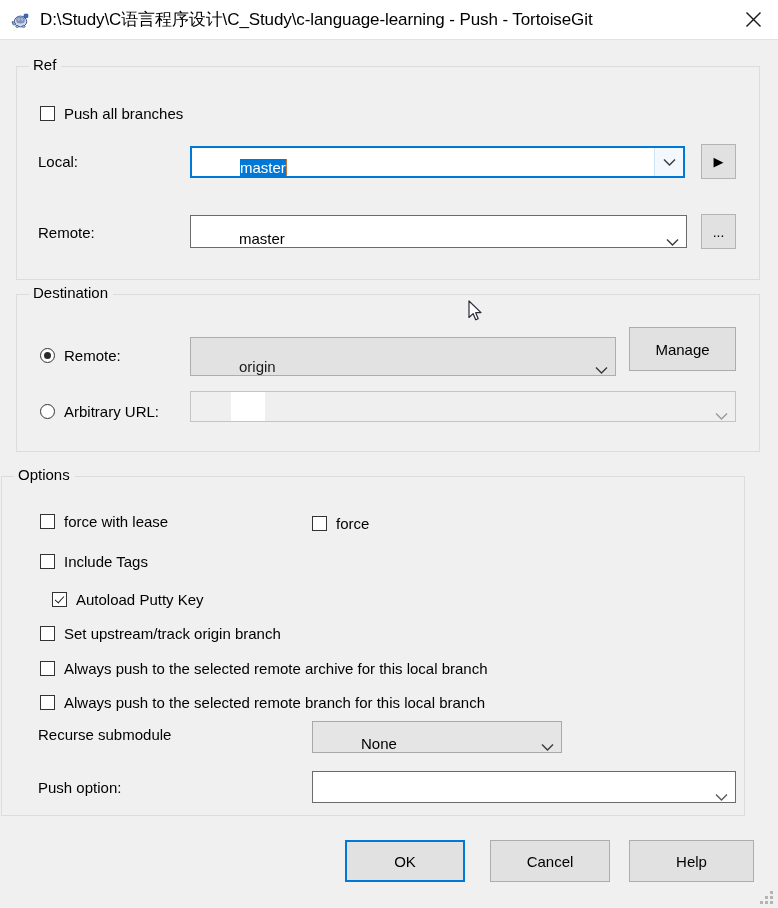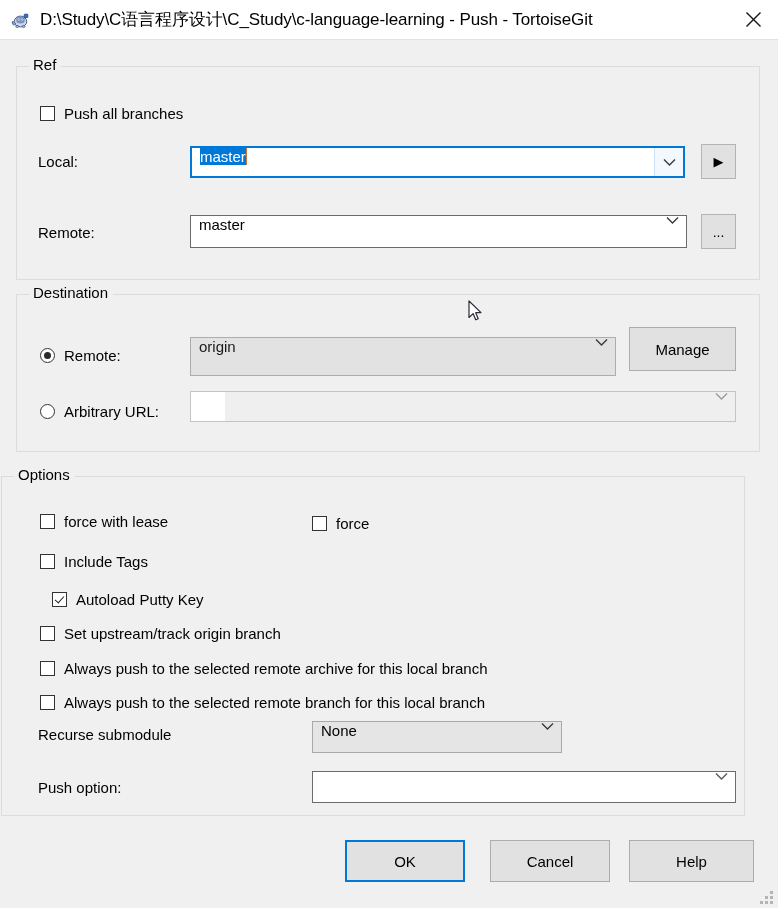--- a/index.html
+++ b/index.html
@@ -131,21 +131,22 @@
   }
   .rb-label { font-size: 15px; color: #000; }
 
   
   .combo {
     position: absolute;
     box-sizing: border-box;
     background: #fff;
     border: 1px solid #6b6b6b;
     display: flex;
-    align-items: flex-start;
+    align-items: flex-end;
+    padding-left: 40px;
   }
   .combo .combo-text {
     flex: 1 1 auto;
     padding-left: 8px;
     font-size: 15px;
     color: #000;
     white-space: nowrap;
     overflow: hidden;
   }
   .combo .combo-arrow {

